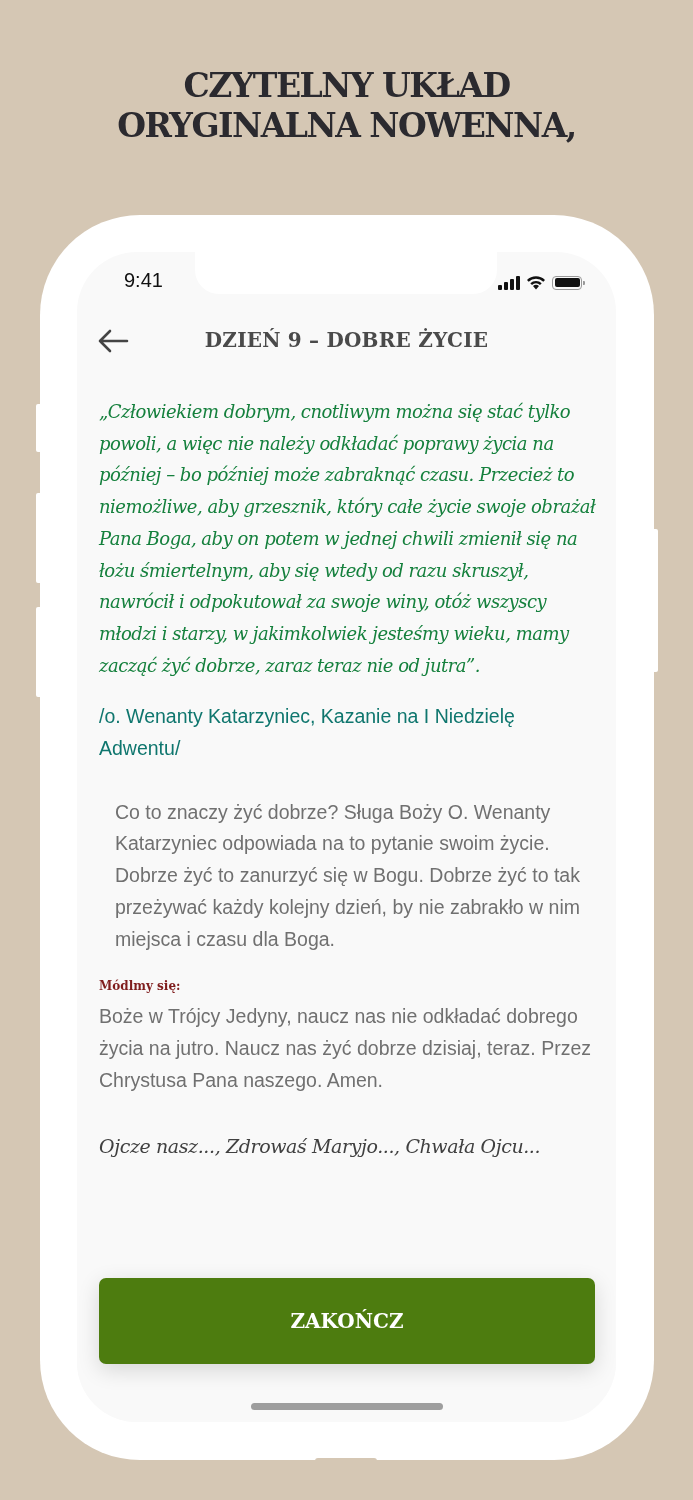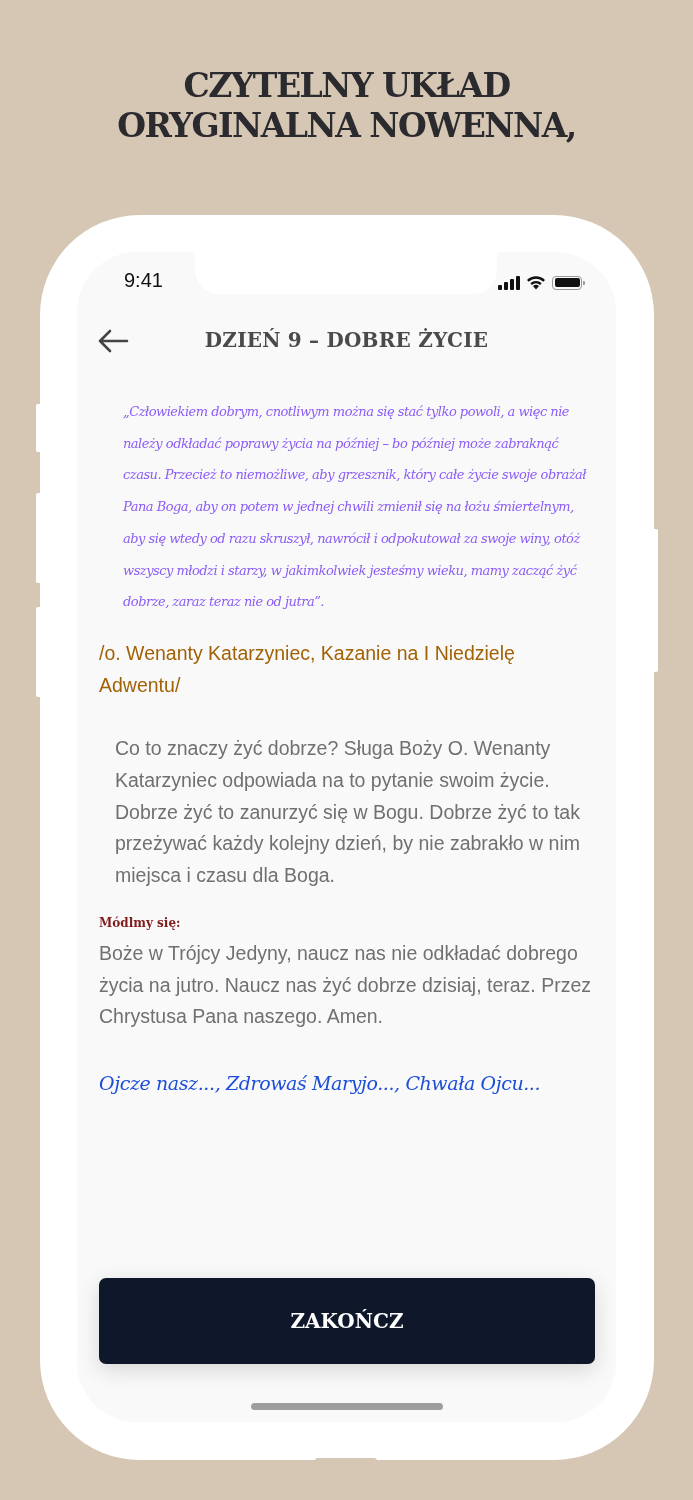--- a/index.html
+++ b/index.html
@@ -51,43 +51,43 @@
     .back-btn { position: absolute; left: 20px; top: 5px; width: 32px; height: 28px; cursor: pointer; }
     .nav-title {
       position: absolute; left: 0; right: 0; top: 6px; text-align: center;
       font-family: "DejaVu Serif", serif; font-weight: bold; font-size: 20px;
       color: #4a4a4a; letter-spacing: 0.2px;
     }
 
     .content { position: absolute; left: 22px; top: 144px; width: 500px; }
     .quote {
       font-family: "DejaVu Serif", serif; font-style: italic;
-      font-size: 13px; line-height: 31.7px; color: #8b5cf6; letter-spacing: -0.5px; margin-left: 24px;
+      font-size: 18px; line-height: 31.7px; color: #15803d; letter-spacing: -0.5px;
     }
     .citation {
-      margin-top: 20px; font-size: 19.5px; line-height: 31.7px; color: #a16207;
+      margin-top: 20px; font-size: 19.5px; line-height: 31.7px; color: #0f766e;
     }
     .body-text { margin-top: 32px; font-size: 19.5px; line-height: 31.7px; color: #707070; margin-left: 16px; }
     .prayer-heading {
       margin-top: 16px; font-family: "DejaVu Serif", serif; font-weight: bold;
       font-size: 12px; line-height: 30px; color: #7f1d1d;
     }
     .prayer-text { font-size: 19.5px; line-height: 31.7px; color: #707070; }
     .closing {
       margin-top: 35px; font-family: "DejaVu Serif", serif; font-style: italic;
-      font-size: 19px; line-height: 31px; color: #1d4ed8; letter-spacing: -0.4px;
+      font-size: 19px; line-height: 31px; color: #404040; letter-spacing: -0.4px;
     }
 
     .bottom-fade {
       position: absolute; left: 0; top: 980px; width: 539px; height: 190px;
       background: linear-gradient(to bottom, rgba(249,249,249,0) 0%, #f9f9f9 20%);
     }
     .finish-btn {
       position: absolute; left: 22px; top: 1026px; width: 496px; height: 86px;
-      background: #0f172a; border-radius: 7px; border: none; cursor: pointer;
+      background: #4d7c0f; border-radius: 7px; border: none; cursor: pointer;
       box-shadow: 0 6px 22px rgba(0,0,0,0.14);
       font-family: "DejaVu Serif", serif; font-weight: bold; font-size: 20px; color: #ffffff;
       display: flex; align-items: center; justify-content: center;
     }
     .home-indicator {
       position: absolute; left: 174px; top: 1151px; width: 192px; height: 7px;
       background: #9e9e9e; border-radius: 4px;
     }
   </style>
 </head>

